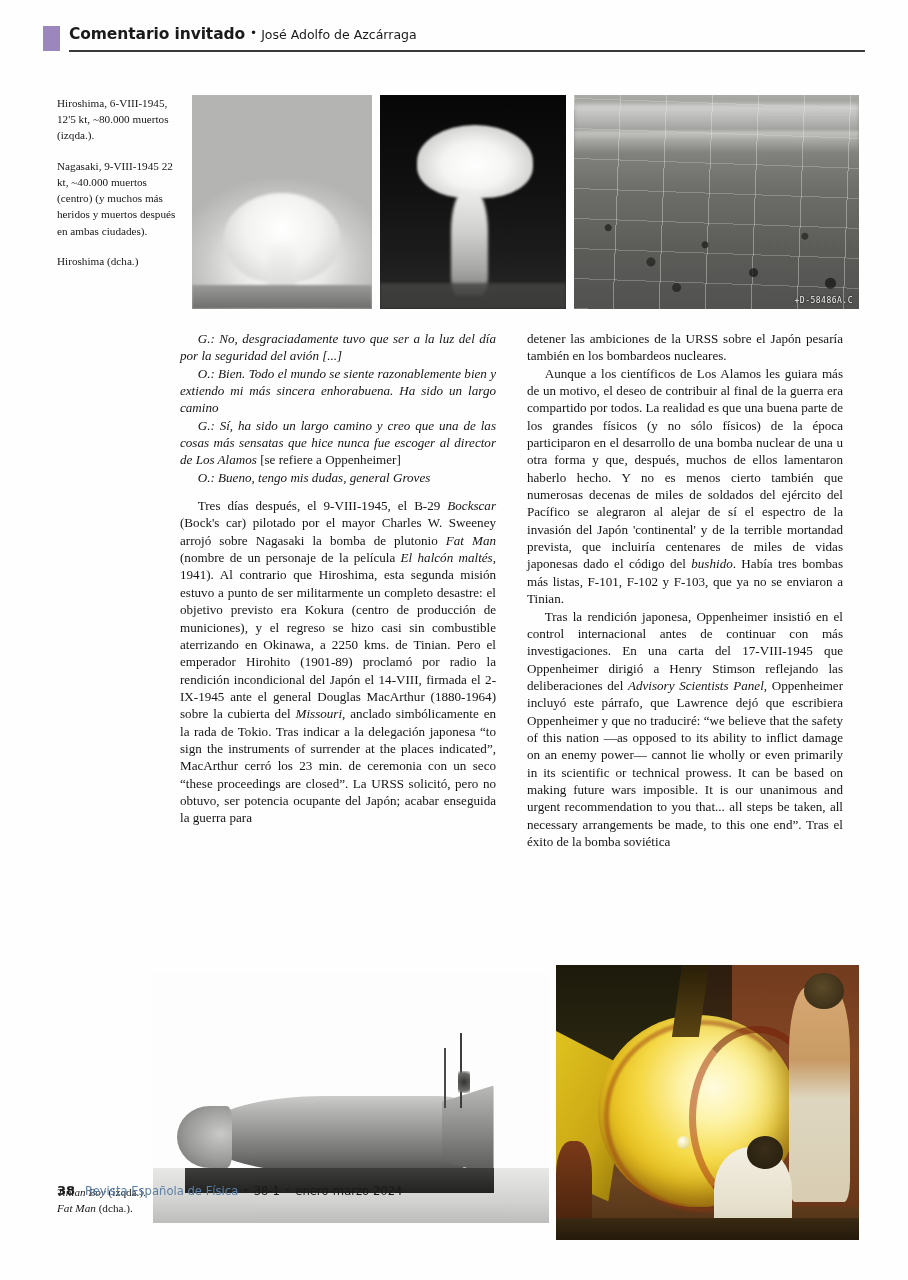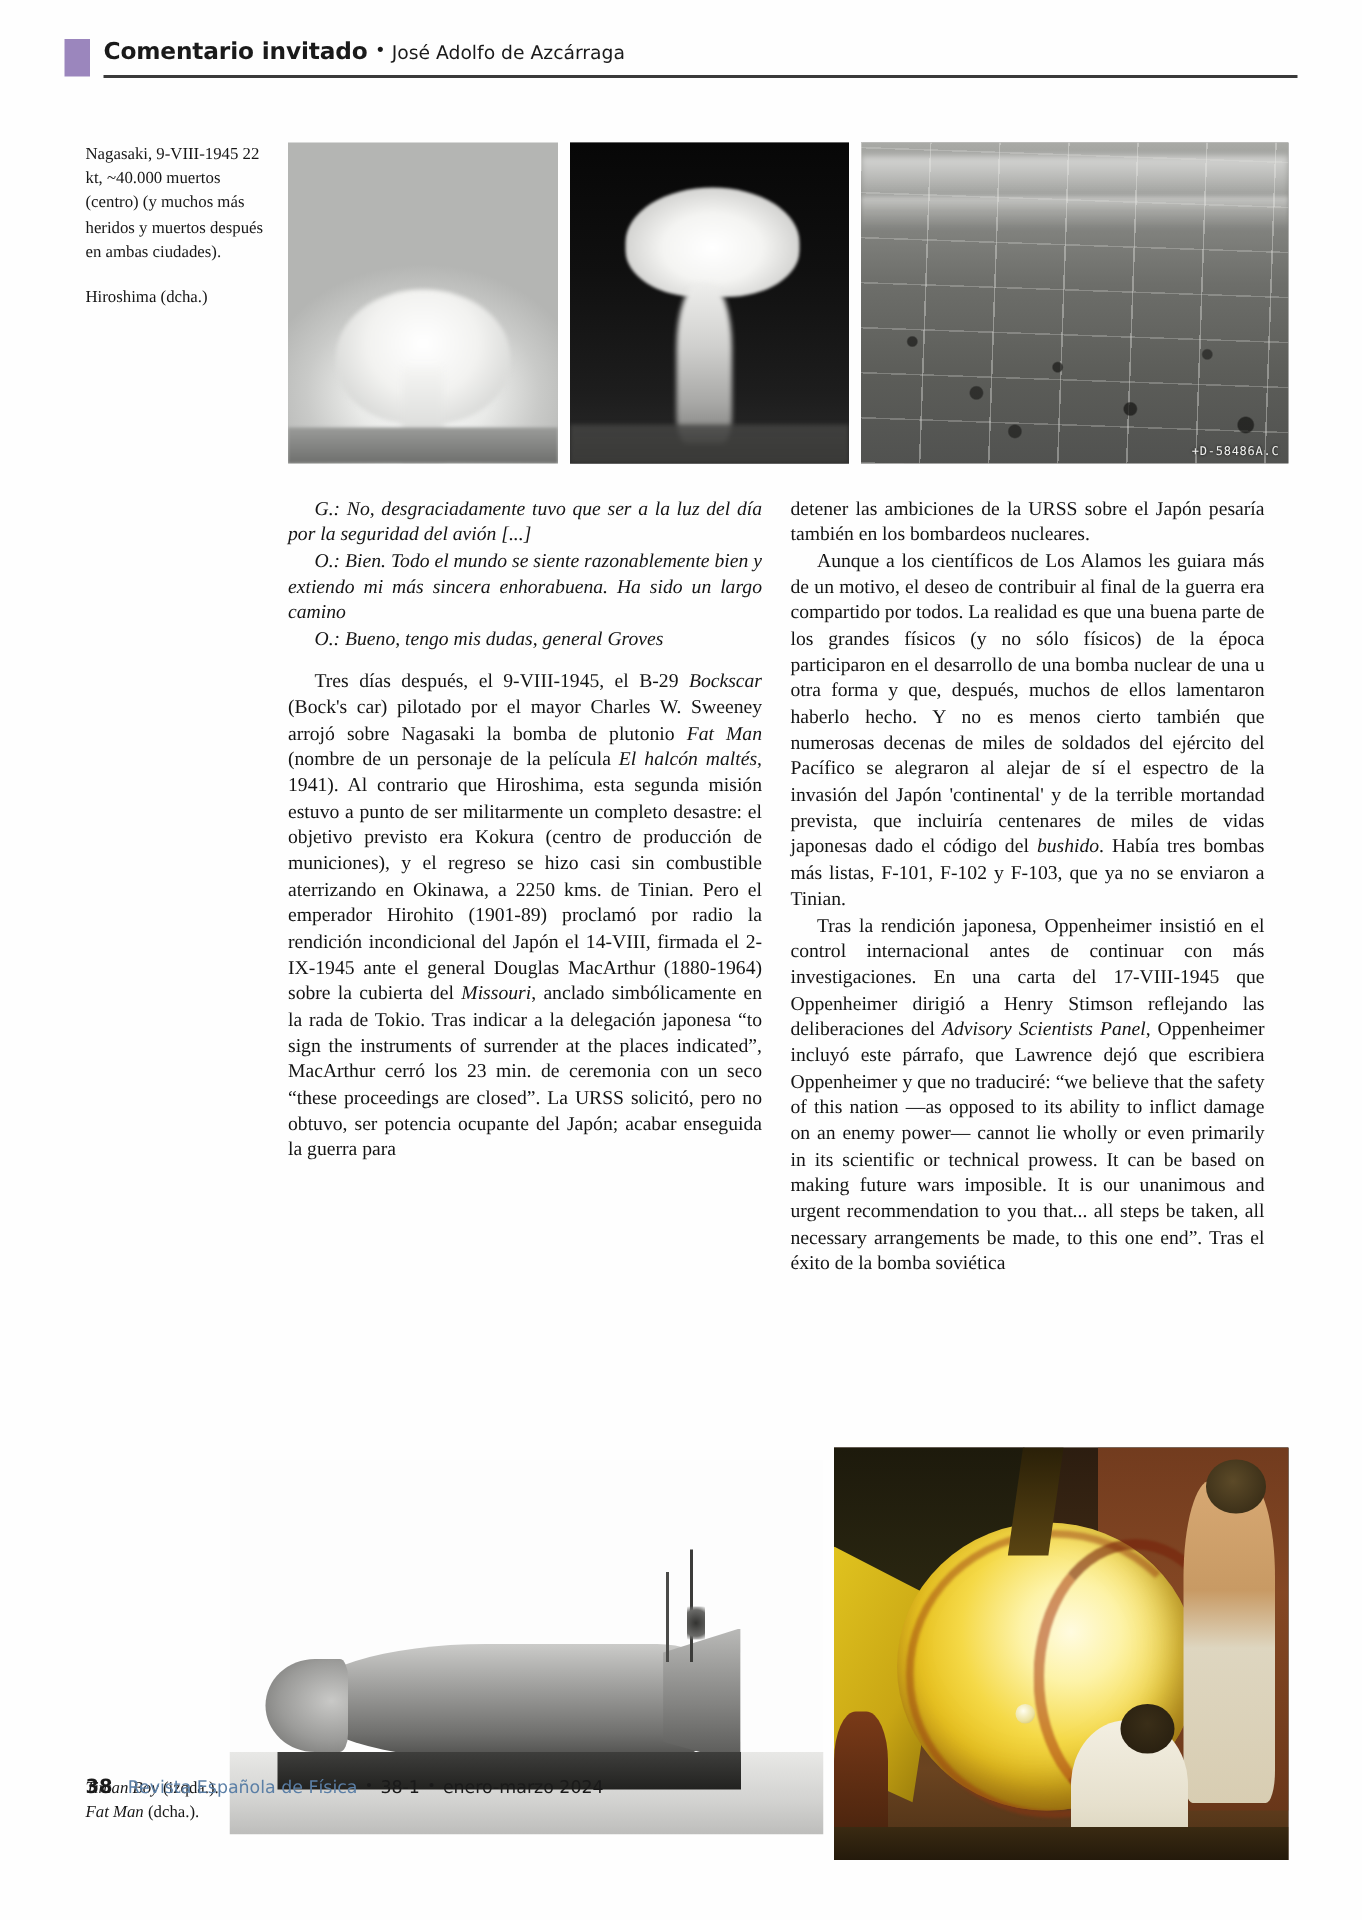--- a/index.html
+++ b/index.html
@@ -199,21 +199,21 @@
   .col {
     position: absolute;
     top: 330px;
     width: 316px;
     font-size: 13.1px;
     line-height: 1.325;
     text-align: justify;
     color: #141414;
     hyphens: manual;
   }
-  .col-left  { left: 192px; }
+  .col-left  { left: 180px; }
   .col-right { left: 527px; }
 
   .col p { margin: 0; text-indent: 1.35em; }
   .col p.noindent { text-indent: 0; }
   .col p.dialogue { font-style: italic; }
   .col .gap { display: block; height: 11px; }
 
   .roman { font-style: normal; }
   .ital  { font-style: italic; }
 
@@ -440,20 +440,21 @@
 
   <div class="header">
     <div class="header-square"></div>
     <div class="header-text">
       <span class="header-title">Comentario invitado</span><span class="header-dot">•</span><span class="header-author">José Adolfo de Azcárraga</span>
     </div>
     <div class="header-rule"></div>
   </div>
 
   <div class="side-captions">
+    <p>Hiroshima, 6-VIII-1945, 12'5 kt, ~80.000 muertos (izqda.).</p>
     <p>Nagasaki, 9-VIII-1945 22 kt, ~40.000 muertos (centro) (y muchos más heridos y muertos después en ambas ciudades).</p>
     <p>Hiroshima (dcha.)</p>
   </div>
 
   <div class="photo-strip">
     <div class="photo photo-hiroshima">
       <div class="ph-sky"></div>
       <div class="ph-cloud"></div>
       <div class="ph-stem"></div>
       <div class="ph-ground"></div>
@@ -470,20 +471,21 @@
       <div class="pa-ridge"></div>
       <div class="pa-grid"></div>
       <div class="pa-speck"></div>
       <div class="photo-code">+D-58486A.C</div>
     </div>
   </div>
 
   <div class="col col-left">
     <p class="dialogue">G.: No, desgraciadamente tuvo que ser a la luz del día por la seguridad del avión [...]</p>
     <p class="dialogue">O.: Bien. Todo el mundo se siente razonablemente bien y extiendo mi más sincera enhorabuena. Ha sido un largo camino</p>
+    <p class="dialogue">G.: Sí, ha sido un largo camino y creo que una de las cosas más sensatas que hice nunca fue escoger al director de Los Alamos <span class="roman">[se refiere a Oppenheimer]</span></p>
     <p class="dialogue">O.: Bueno, tengo mis dudas, general Groves</p>
     <span class="gap"></span>
     <p>Tres días después, el 9-VIII-1945, el B-29 <span class="ital">Bockscar</span> (Bock's car) pilotado por el mayor Charles W. Sweeney arrojó sobre Nagasaki la bomba de plutonio <span class="ital">Fat Man</span> (nombre de un personaje de la película <span class="ital">El halcón maltés</span>, 1941). Al contrario que Hiroshima, esta segunda misión estuvo a punto de ser militarmente un completo desastre: el objetivo previsto era Kokura (centro de producción de municiones), y el regreso se hizo casi sin combustible aterrizando en Okinawa, a 2250 kms. de Tinian. Pero el emperador Hirohito (1901-89) proclamó por radio la rendición incondicional del Japón el 14-VIII, firmada el 2-IX-1945 ante el general Douglas MacArthur (1880-1964) sobre la cubierta del <span class="ital">Missouri</span>, anclado simbólicamente en la rada de Tokio. Tras indicar a la delegación japonesa “to sign the instruments of surrender at the places indicated”, MacArthur cerró los 23 min. de ceremonia con un seco “these proceedings are closed”. La URSS solicitó, pero no obtuvo, ser potencia ocupante del Japón; acabar enseguida la guerra para</p>
   </div>
 
   <div class="col col-right">
     <p class="noindent">detener las ambiciones de la URSS sobre el Japón pesaría también en los bombardeos nucleares.</p>
     <p>Aunque a los científicos de Los Alamos les guiara más de un motivo, el deseo de contribuir al final de la guerra era compartido por todos. La realidad es que una buena parte de los grandes físicos (y no sólo físicos) de la época participaron en el desarrollo de una bomba nuclear de una u otra forma y que, después, muchos de ellos lamentaron haberlo hecho. Y no es menos cierto también que numerosas decenas de miles de soldados del ejército del Pacífico se alegraron al alejar de sí el espectro de la invasión del Japón 'continental' y de la terrible mortandad prevista, que incluiría centenares de miles de vidas japonesas dado el código del <span class="ital">bushido</span>. Había tres bombas más listas, F-101, F-102 y F-103, que ya no se enviaron a Tinian.</p>
     <p>Tras la rendición japonesa, Oppenheimer insistió en el control internacional antes de continuar con más investigaciones. En una carta del 17-VIII-1945 que Oppenheimer dirigió a Henry Stimson reflejando las deliberaciones del <span class="ital">Advisory Scientists Panel</span>, Oppenheimer incluyó este párrafo, que Lawrence dejó que escribiera Oppenheimer y que no traduciré: “we believe that the safety of this nation —as opposed to its ability to inflict damage on an enemy power— cannot lie wholly or even primarily in its scientific or technical prowess. It can be based on making future wars imposible. It is our unanimous and urgent recommendation to you that... all steps be taken, all necessary arrangements be made, to this one end”. Tras el éxito de la bomba soviética</p>
   </div>

